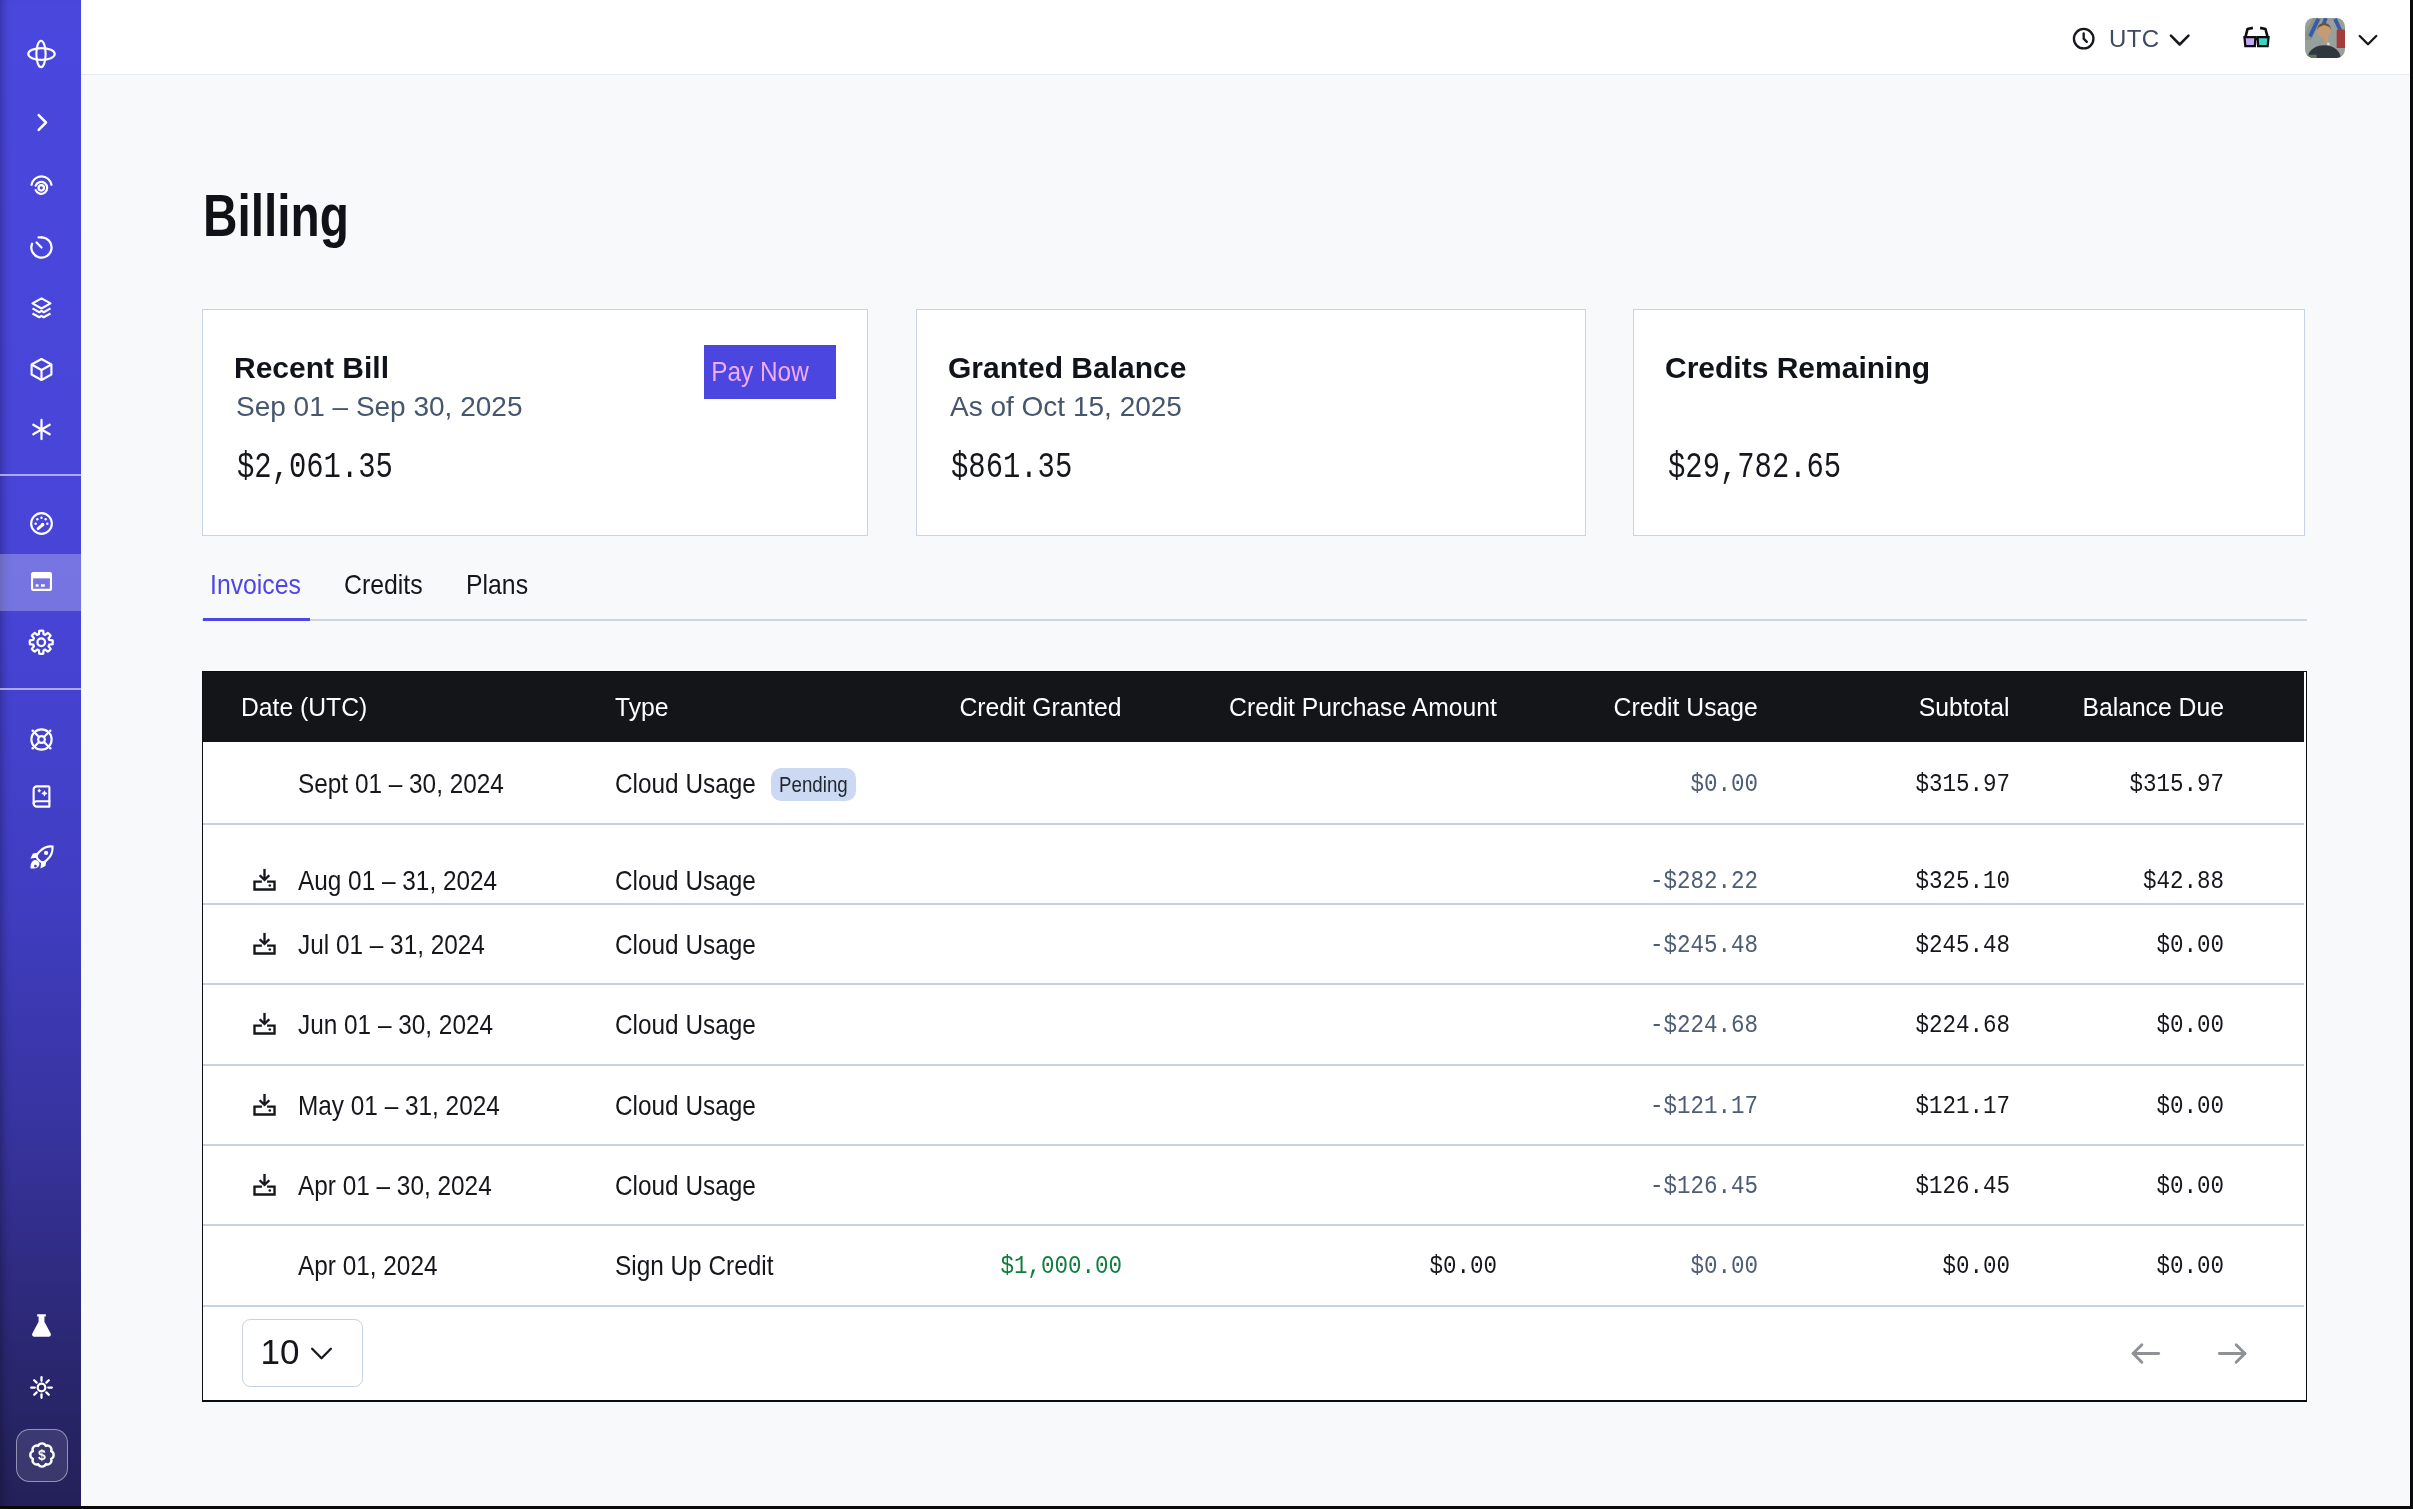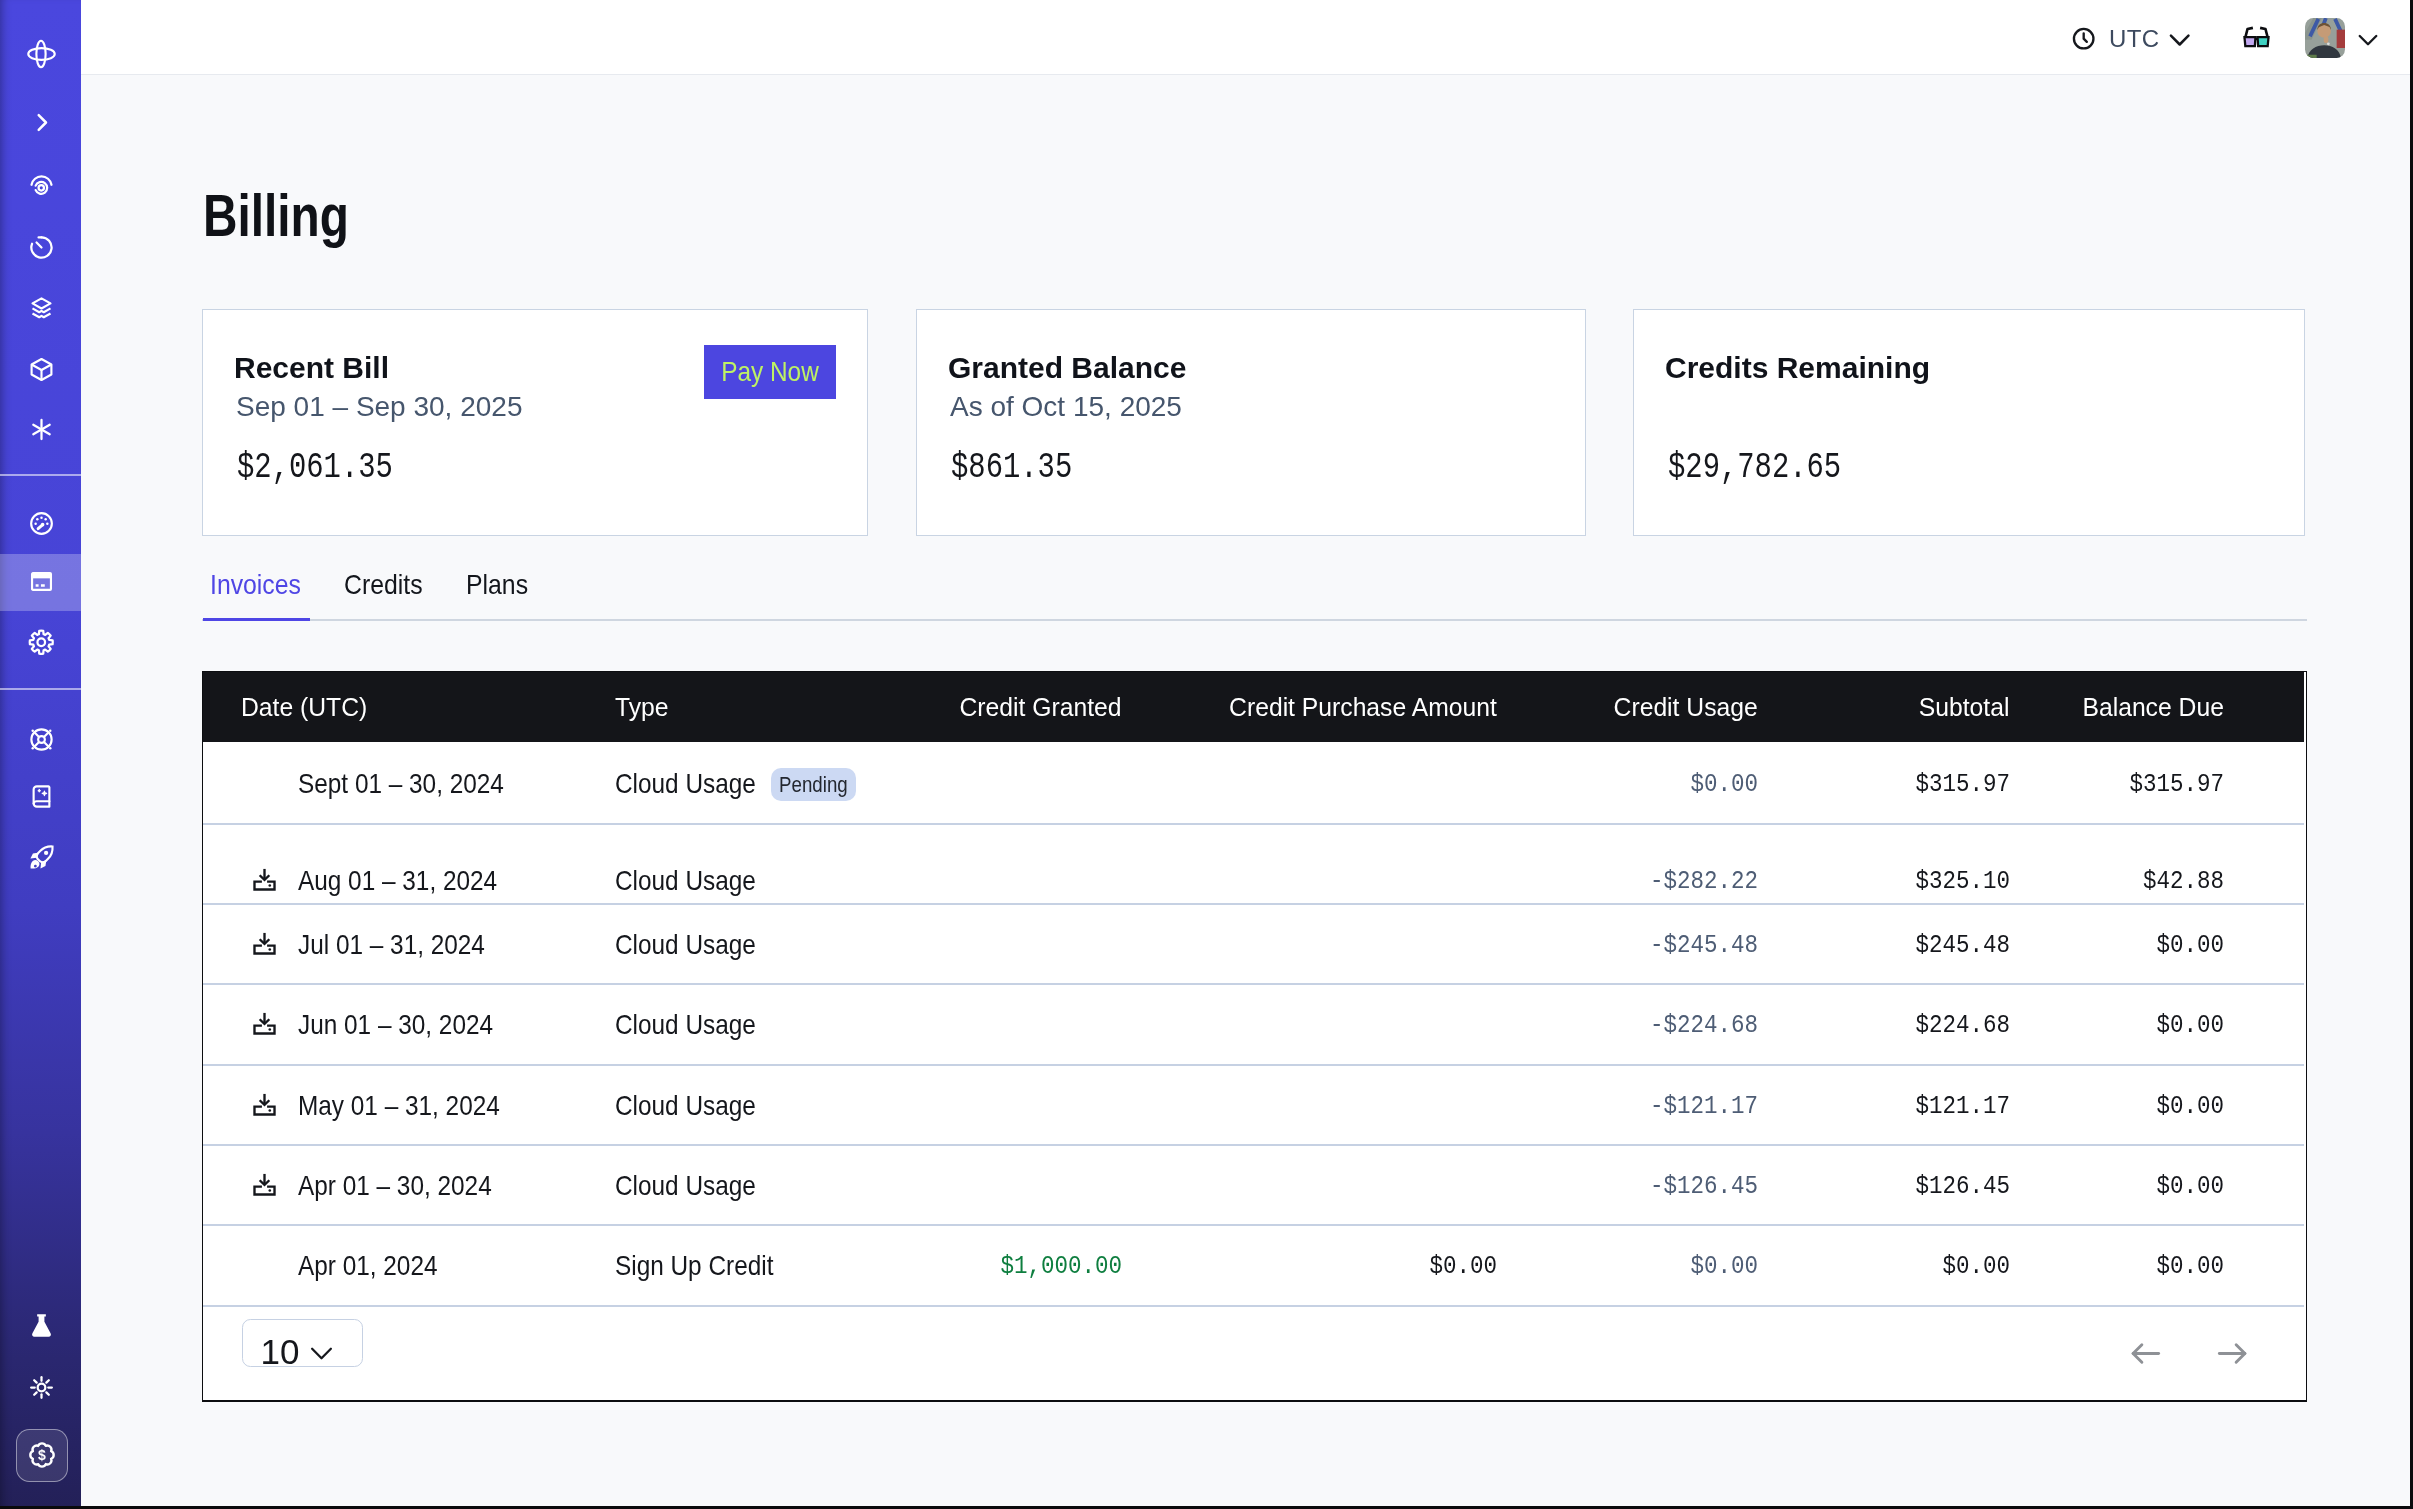--- a/index.html
+++ b/index.html
@@ -10,21 +10,21 @@
   background:linear-gradient(180deg,#4a47de 0%,#4744d6 40%,#403dc1 60%,#37339e 75%,#2a2770 90%,#232057 100%); box-shadow:inset 8.4px 0 10px -6.7px rgba(0,0,10,0.35); }
 #sidebar svg { position:absolute; }
 .sep { position:absolute; left:0; width:81px; height:1.7px; background:rgba(255,255,255,0.55); }
 #active-item { position:absolute; left:0; top:554px; width:81px; height:57px; background:rgba(255,255,255,0.26); }
 #topbar { position:absolute; left:81px; top:0; width:2332px; height:75px; background:#ffffff; border-bottom:1.7px solid #e7eaef; }
 h1#title { position:absolute; left:203px; top:187px; font-size:59px; line-height:59px; font-weight:700; color:#101217; letter-spacing:0; transform:scaleX(0.81); transform-origin:0 50%; }
 .card { position:absolute; top:309px; height:227px; background:#fff; border:1.7px solid #c9d4e3; }
 .card h2 { position:absolute; left:31px; top:43px; font-size:30px; line-height:30px; font-weight:700; color:#10131a; }
 .card .date { position:absolute; left:33px; top:83px; font-size:28px; line-height:28px; font-weight:400; color:#46566d; }
 .card .amt { position:absolute; left:34px; top:139px; font-family:"Liberation Mono",monospace; font-size:37px; line-height:37px; color:#15171c; transform:scaleX(0.78); transform-origin:0 50%; }
-#paynow { position:absolute; left:501px; top:35px; width:132px; height:54px; background:#4c46e0; color:#bef264; text-align:center; }
+#paynow { position:absolute; left:501px; top:35px; width:132px; height:54px; background:#4c46e0; color:#f0abfc; }
 #paynow span { display:inline-block; font-size:28px; line-height:54px; transform:scaleX(0.87); }
 .tab { position:absolute; font-size:28.5px; line-height:28.5px; color:#13161c; transform:scaleX(0.87); transform-origin:0 50%; }
 #tabline { position:absolute; left:202px; top:619px; width:2105px; height:1.7px; background:#cfd6e0; }
 #tabbar { position:absolute; left:203px; top:618px; width:107px; height:3.3px; background:#4f46e5; }
 #tbl { position:absolute; left:202px; top:671px; width:2105px; height:731px; background:#fff; border:1.7px solid #0c0d10; border-bottom-width:2.5px; }
 #thead { position:absolute; left:0; top:0; width:2101px; height:70px; background:#141519;padding-left:22px; }
 #thead .h { position:absolute; top:0; height:70px; line-height:70px; font-size:26px; color:#fff; font-weight:400; }
 .hl { transform:scaleX(0.95); transform-origin:0 50%; }
 .hr { transform:scaleX(0.95); transform-origin:100% 50%; }
 .row { position:absolute; left:0; width:2101px; height:80px; }
@@ -38,21 +38,21 @@
 .c2 { left:412px; }
 .r3 { right:1182px; }
 .r4 { right:807px; }
 .r5 { right:546px; }
 .r6 { right:294px; }
 .r7 { right:80px; }
 .dlic { position:absolute; left:48px; top:27px; width:27px; height:27px; }
 #badge { position:absolute; left:568px; top:26px; background:#ccd9f3; color:#23272f; border-radius:10px; height:33px; line-height:33px; width:85px; text-align:center; font-size:22px; font-weight:500; }
 #badge span { display:inline-block; transform:scaleX(0.85); transform-origin:50% 50%; }
 #pgrow { position:absolute; left:0; top:633px; width:2101px; height:95px; }
-#pgsel { position:absolute; left:39px; top:14.2px; width:121px; height:48px; border:1.7px solid #c6d1e3; border-radius:8.4px; background:#fff; }
+#pgsel { position:absolute; left:39px; top:14.2px; width:121px; height:68px; border:1.7px solid #c6d1e3; border-radius:8.4px; background:#fff; }
 #pgsel .n { position:absolute; left:17.6px; top:0; height:64px; line-height:64px; font-size:35px; color:#15171c; }
 #edgeR { position:absolute; right:0; top:0; width:3.3px; height:1510px; background:#0a0a0c; z-index:50; }
 #edgeB { position:absolute; left:0; bottom:0; width:2413px; height:4.2px; background:#0a0a0c; z-index:50; }
 #utc { position:absolute; left:2028px; top:27px; font-size:24px; line-height:24px; color:#3d4a5f; font-weight:500; letter-spacing:0.4px; }
 </style>
 </head>
 <body>
 <div id="sidebar">
 
   <svg style="left:26px;top:38px;" width="30" height="32" viewBox="0 0 24 24" fill="none" stroke="#fff" stroke-width="1.7">

